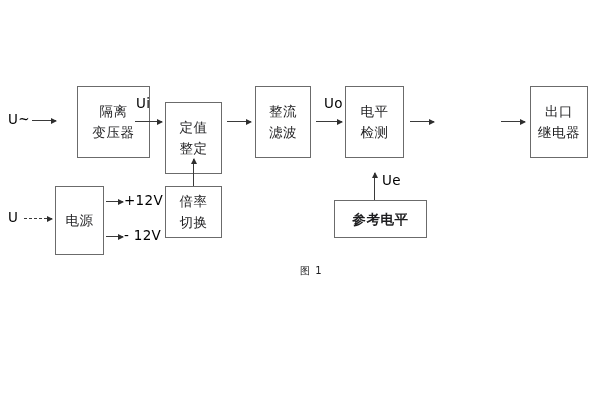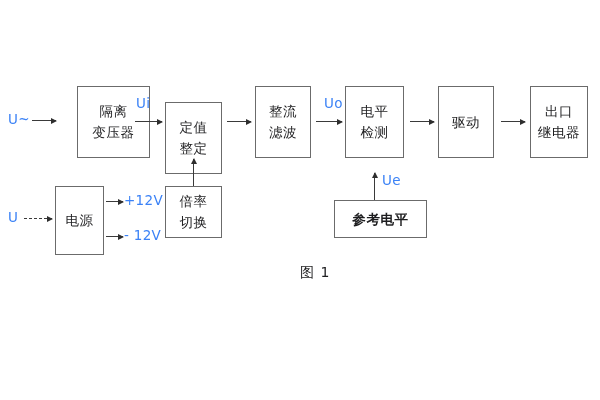--- a/index.html
+++ b/index.html
@@ -29,21 +29,21 @@
     line-height: 1.55;
     letter-spacing: 0.6px;
     white-space: nowrap;
   }
   .box .ln {
     display: block;
   }
   
   .lbl {
     position: absolute;
-    color: #3b82f6;
+    color: #000000;
     font-size: 13.5px;
     line-height: 1;
     white-space: nowrap;
     letter-spacing: 0.3px;
   }
   
   .harrow {
     position: absolute;
     height: 1.3px;
     background: #3a3a3a;
@@ -77,21 +77,21 @@
     left: 50%;
     transform: translateX(-50%);
     width: 0; height: 0;
     border-bottom: 6px solid #2e2e2e;
     border-left: 3.6px solid transparent;
     border-right: 3.6px solid transparent;
   }
   .caption {
     position: absolute;
     color: #1d1d1f;
-    font-size: 14px;
+    font-size: 10px;
     letter-spacing: 1px;
     white-space: nowrap;
   }
 </style>
 </head>
 <body>
 
 <div id="canvas">
 
   <div class="lbl" style="left:8px; top:113px;">U~</div>
@@ -120,23 +120,20 @@
   <div class="lbl" style="left:316px; top:97px;margin-left:8px;">Uo</div>
   <div class="harrow" style="left:316px; top:121px; width:26px;"></div>
 
   <div class="box" style="left:345px; top:86px; width:59px; height:72px;">
     <span class="ln">电平</span>
     <span class="ln">检测</span>
   </div>
 
   <div class="harrow" style="left:410px; top:121px; width:24px;"></div>
 
-  <div class="box" style="left:438px; top:86px; width:56px; height:72px;">
-    <span class="ln">驱动</span>
-  </div>
 
   <div class="harrow" style="left:501px; top:121px; width:24px;"></div>
 
   <div class="box" style="left:530px; top:86px; width:58px; height:72px;">
     <span class="ln">出口</span>
     <span class="ln">继电器</span>
   </div>
 
   <div class="lbl" style="left:8px; top:211px;">U</div>
   <div class="harrow dashed" style="left:24px; top:218px; width:28px;"></div>

